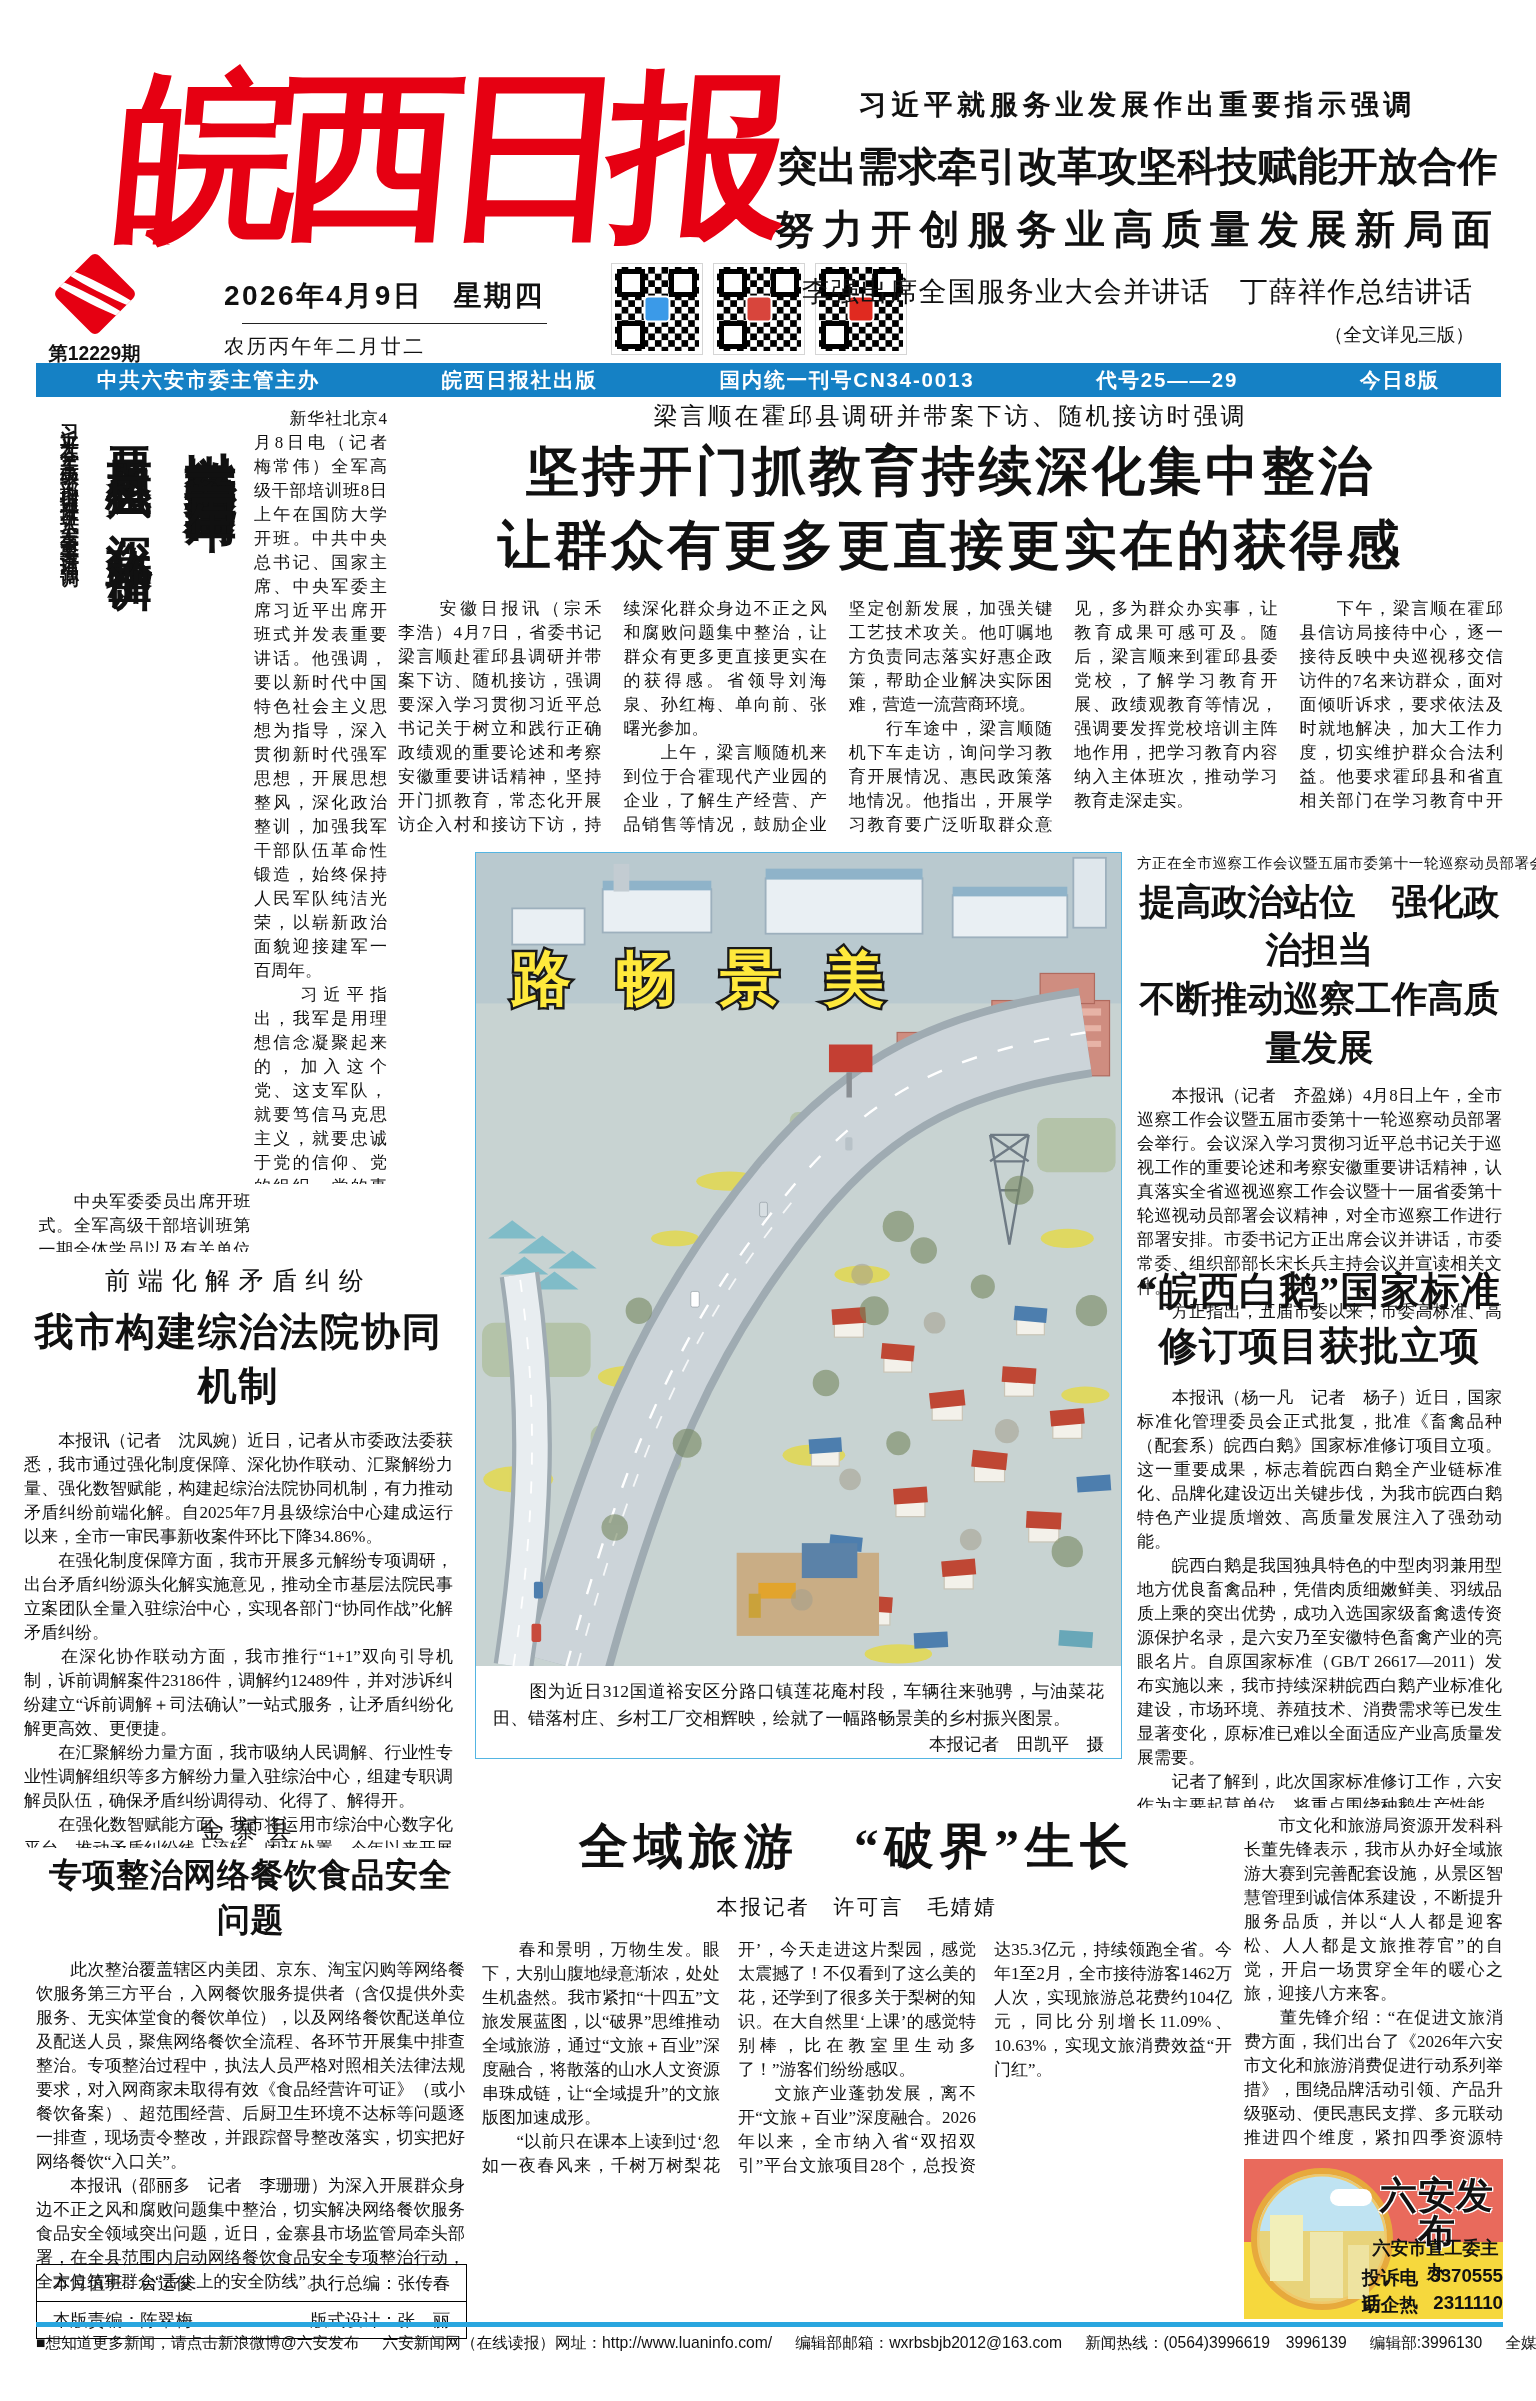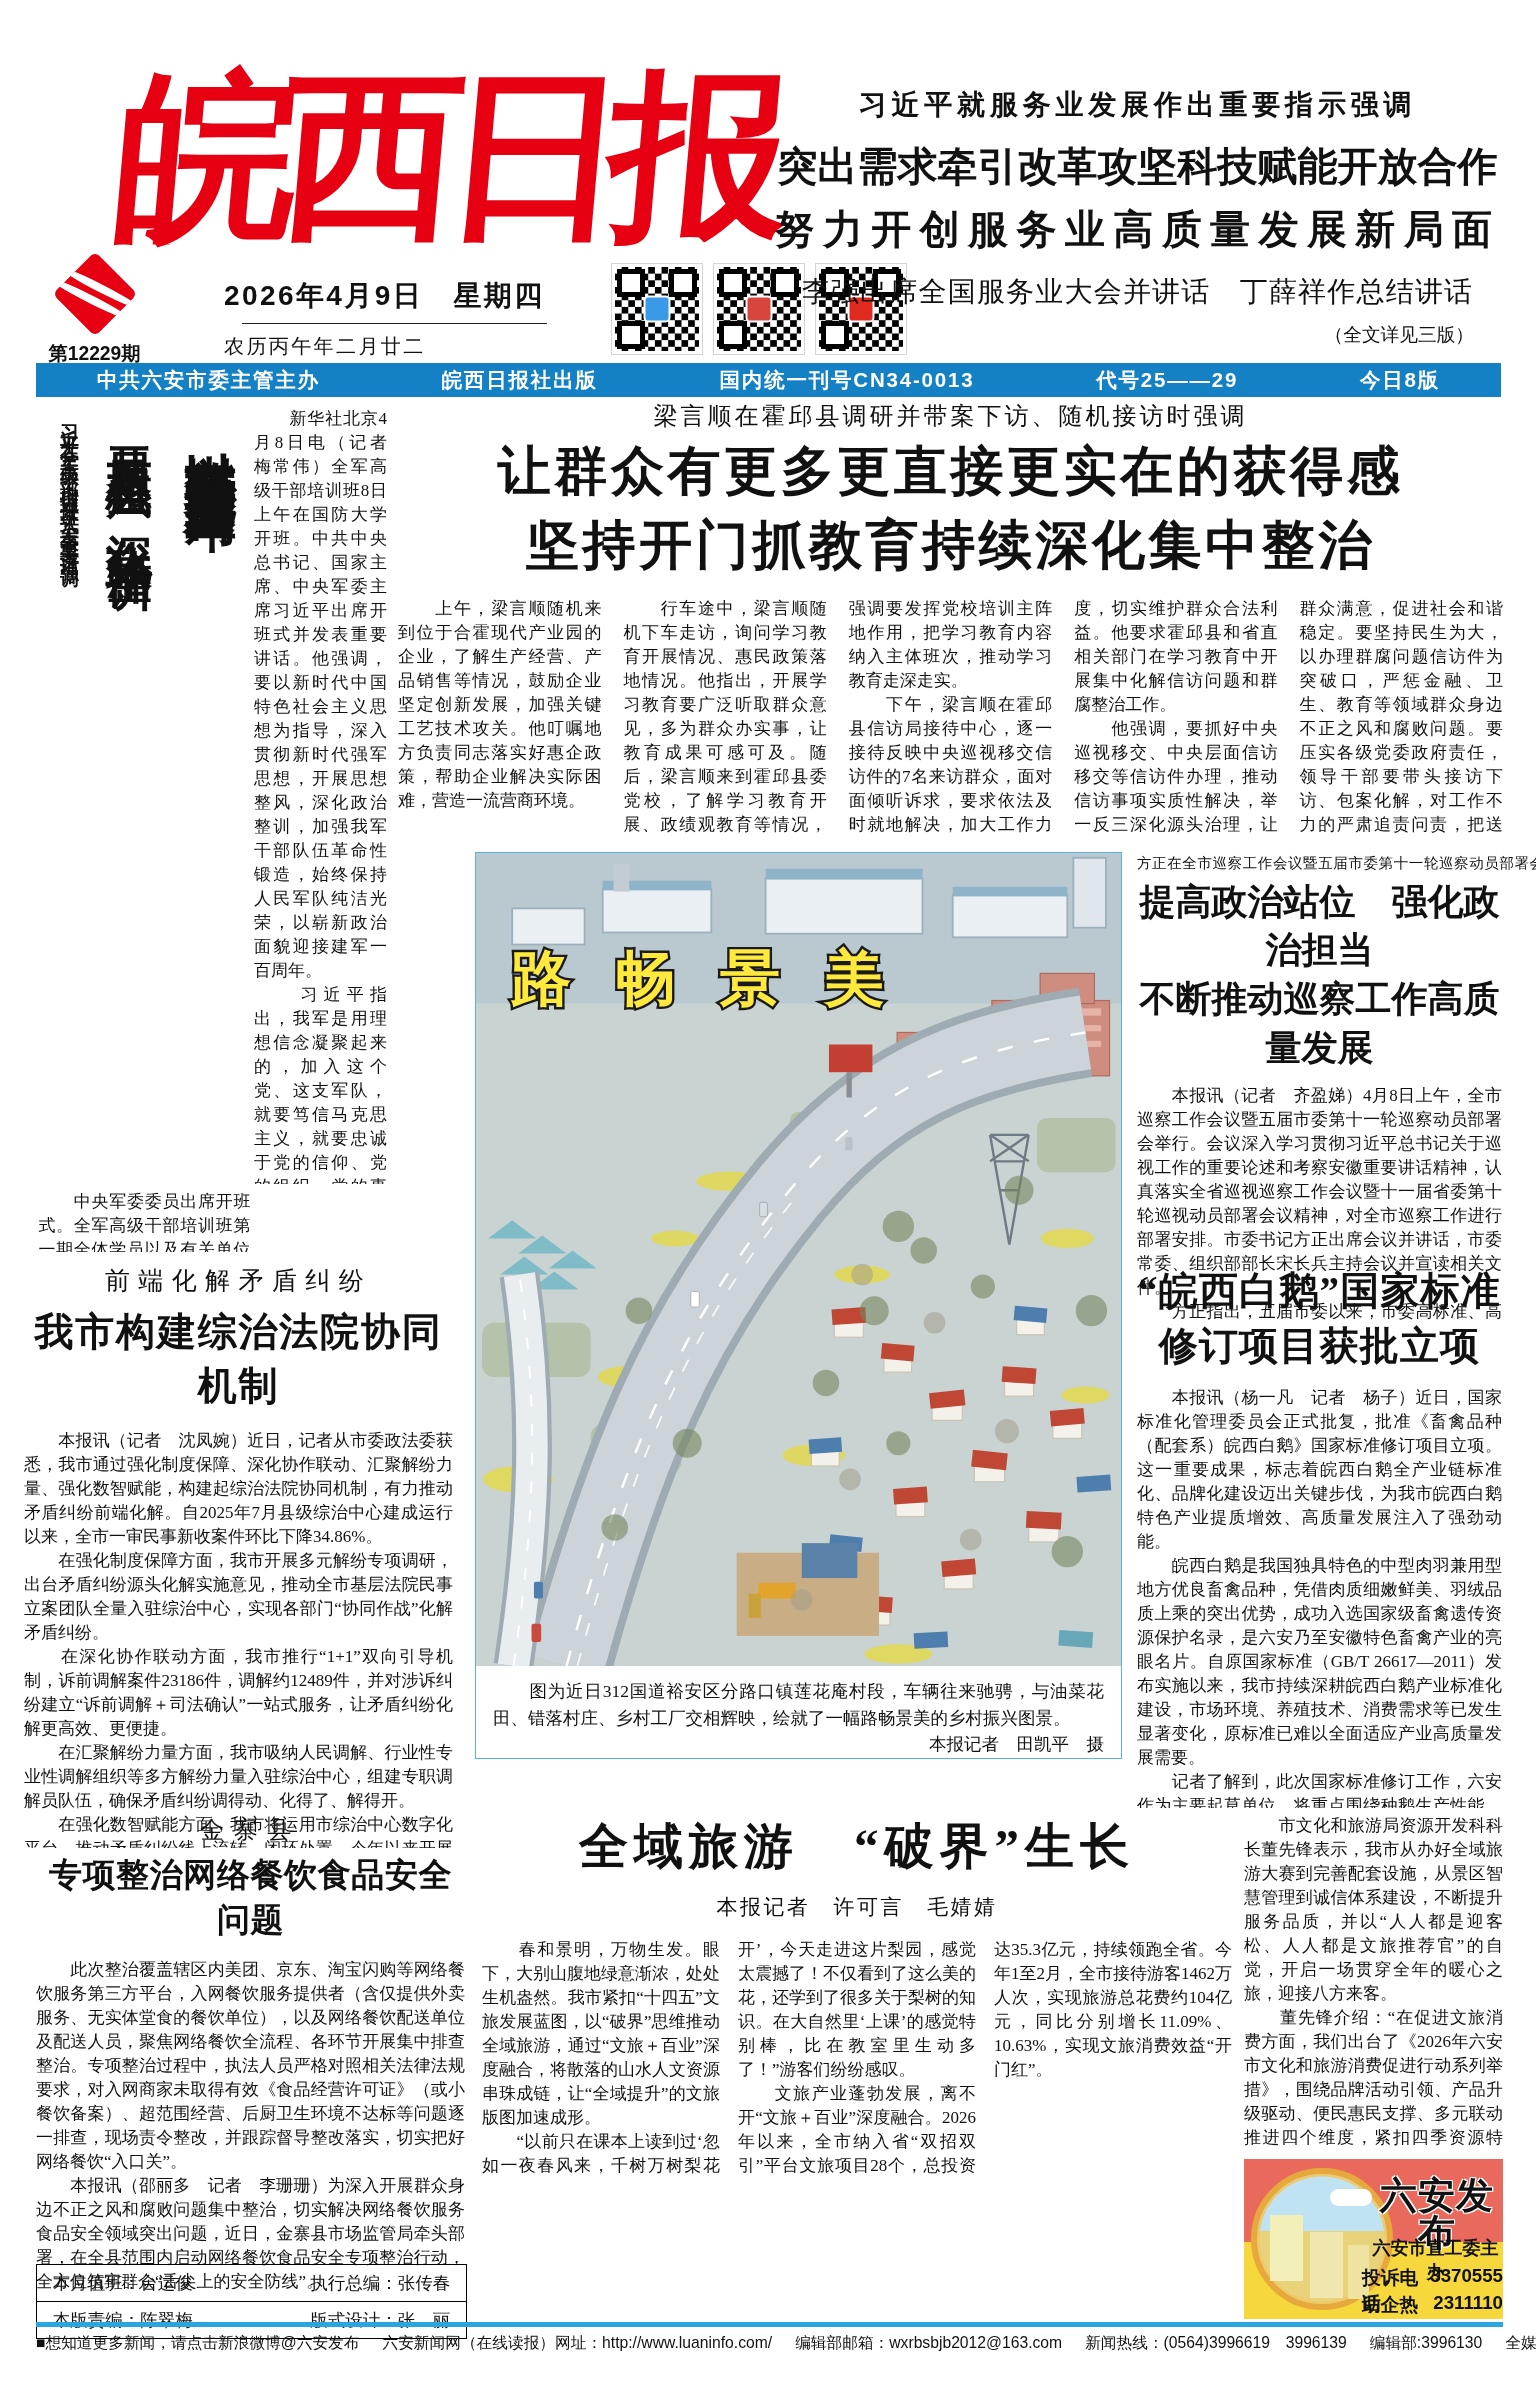--- a/index.html
+++ b/index.html
@@ -195,23 +195,24 @@
       <p>　　新华社北京4月8日电（记者　梅常伟）全军高级干部培训班8日上午在国防大学开班。中共中央总书记、国家主席、中央军委主席习近平出席开班式并发表重要讲话。他强调，要以新时代中国特色社会主义思想为指导，深入贯彻新时代强军思想，开展思想整风，深化政治整训，加强我军干部队伍革命性锻造，始终保持人民军队纯洁光荣，以崭新政治面貌迎接建军一百周年。</p>
       <p>　　习近平指出，我军是用理想信念凝聚起来的，加入这个党、这支军队，就要笃信马克思主义，就要忠诚于党的信仰、党的组织、党的事业。要认真学习党的创新理论，掌握贯穿其中的马克思主义立场观点方法，以理论上的清醒保证政治上的坚定，特别是高级干部要带头净化党内政治生态、纯正部队风气。</p>
     </div>
     <div class="army-bottom body-text">
       <p>　　中央军委委员出席开班式。全军高级干部培训班第一期全体学员以及有关单位人员参加学习，开班式以视频形式设分会场。</p>
     </div>
   </section>
 
   <section class="abs center-story">
     <div class="cs-kicker kicker-center">梁言顺在霍邱县调研并带案下访、随机接访时强调</div>
+    <div class="cs-h">坚持开门抓教育持续深化集中整治</div>
     <div class="cs-h">让群众有更多更直接更实在的获得感</div>
-    <div class="cs-h">坚持开门抓教育持续深化集中整治</div>
     <div class="cs-body body-text">
+      <p>　　安徽日报讯（宗禾　李浩）4月7日，省委书记梁言顺赴霍邱县调研并带案下访、随机接访，强调要深入学习贯彻习近平总书记关于树立和践行正确政绩观的重要论述和考察安徽重要讲话精神，坚持开门抓教育，常态化开展访企入村和接访下访，持续深化群众身边不正之风和腐败问题集中整治，让群众有更多更直接更实在的获得感。省领导刘海泉、孙红梅、单向前、张曙光参加。</p>
       <p>　　上午，梁言顺随机来到位于合霍现代产业园的企业，了解生产经营、产品销售等情况，鼓励企业坚定创新发展，加强关键工艺技术攻关。他叮嘱地方负责同志落实好惠企政策，帮助企业解决实际困难，营造一流营商环境。</p>
       <p>　　行车途中，梁言顺随机下车走访，询问学习教育开展情况、惠民政策落地情况。他指出，开展学习教育要广泛听取群众意见，多为群众办实事，让教育成果可感可及。随后，梁言顺来到霍邱县委党校，了解学习教育开展、政绩观教育等情况，强调要发挥党校培训主阵地作用，把学习教育内容纳入主体班次，推动学习教育走深走实。</p>
       <p>　　下午，梁言顺在霍邱县信访局接待中心，逐一接待反映中央巡视移交信访件的7名来访群众，面对面倾听诉求，要求依法及时就地解决，加大工作力度，切实维护群众合法利益。他要求霍邱县和省直相关部门在学习教育中开展集中化解信访问题和群腐整治工作。</p>
       <p>　　他强调，要抓好中央巡视移交、中央层面信访移交等信访件办理，推动信访事项实质性解决，举一反三深化源头治理，让群众满意，促进社会和谐稳定。要坚持民生为大，以办理群腐问题信访件为突破口，严惩金融、卫生、教育等领域群众身边不正之风和腐败问题。要压实各级党委政府责任，领导干部要带头接访下访、包案化解，对工作不力的严肃追责问责，把送上门的群众工作办好办实。</p>
     </div>
   </section>
 
   <figure class="abs photo-block" style="margin:0">
     <svg class="photo-svg" viewBox="0 0 1069 1350" preserveAspectRatio="none">
       <rect width="1069" height="1350" fill="#ccd8de"></rect>

